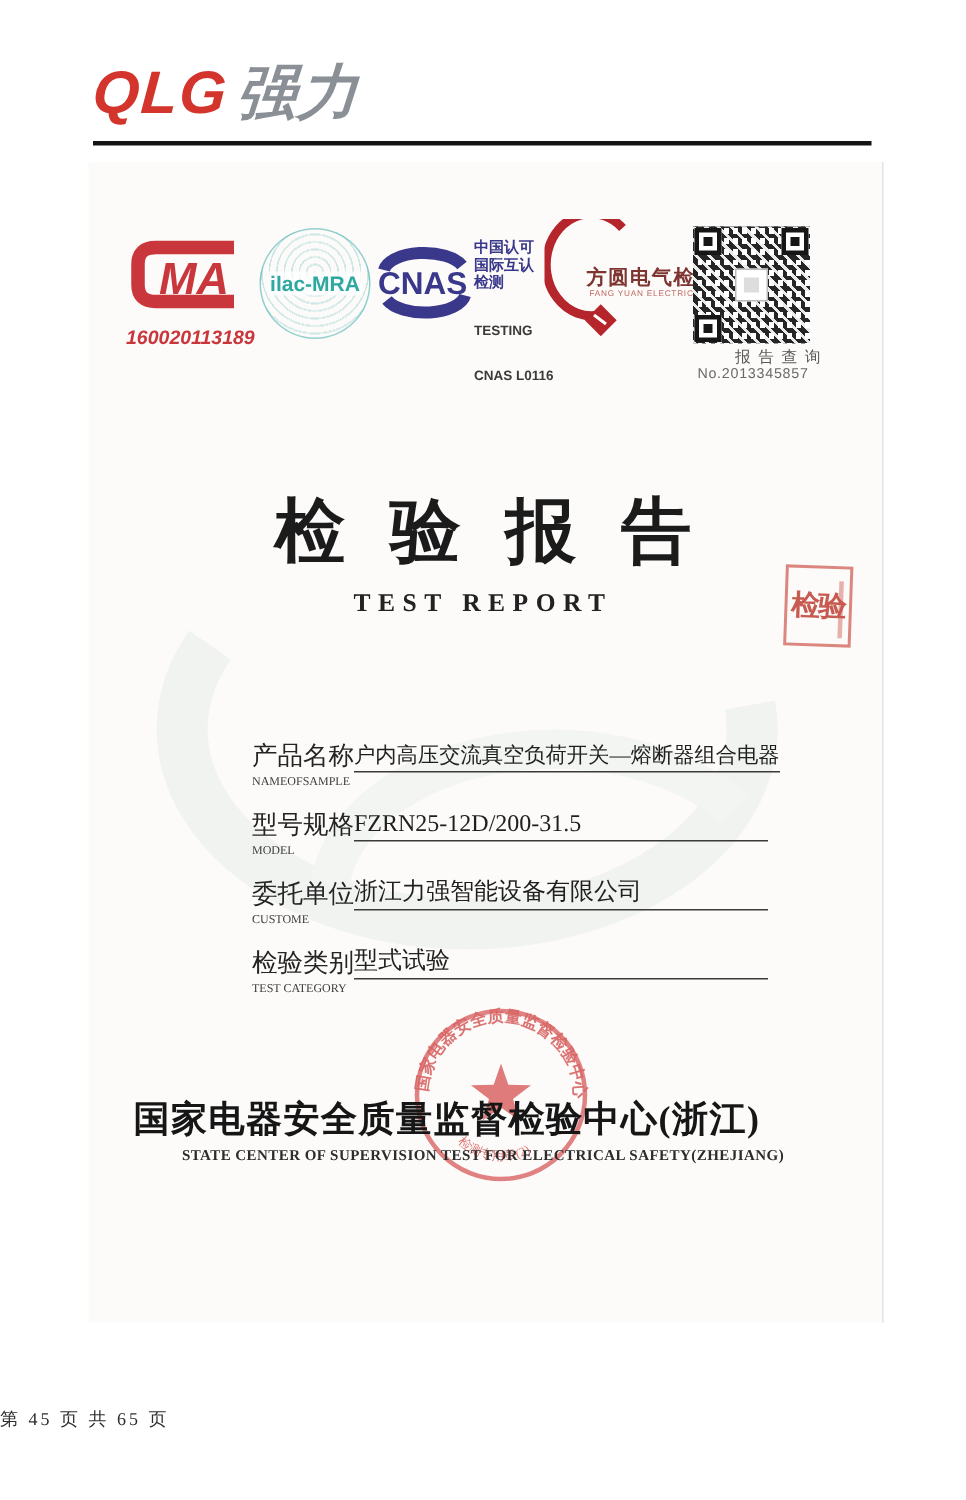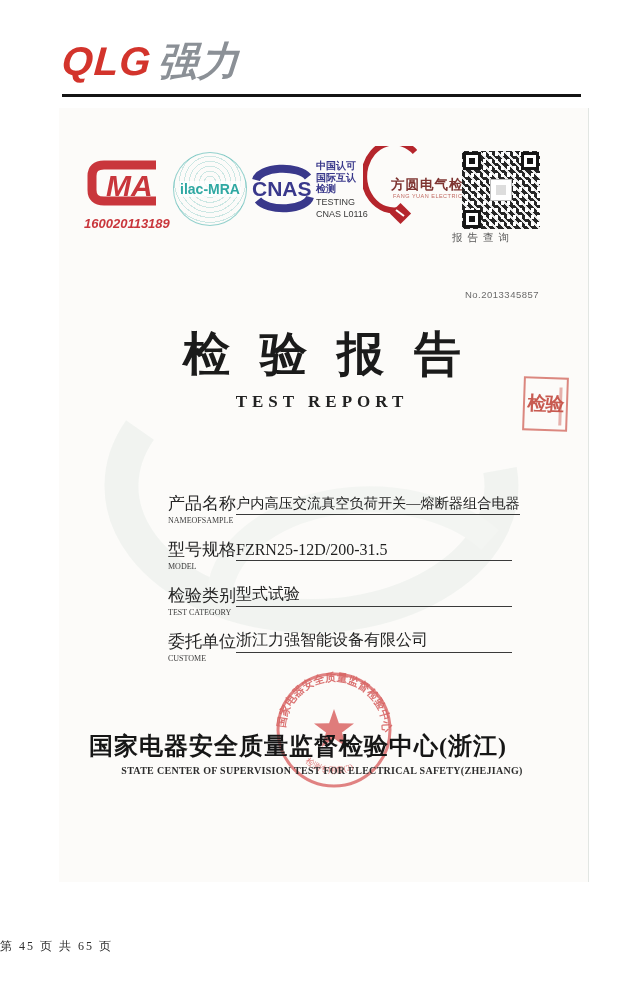--- a/index.html
+++ b/index.html
@@ -31,43 +31,43 @@
   .ilac { position:absolute; left:173px; top:152px; width:74px; height:74px; border-radius:50%;
           border:1px solid rgba(62,175,170,.55);
           background:repeating-radial-gradient(circle at 50% 40%, rgba(80,180,175,.28) 0 1px, transparent 1px 5px);
           display:flex; align-items:center; justify-content:center; }
   .ilac span { background:rgba(255,255,255,.75); color:#2fa8a2; font-family:"Liberation Sans",sans-serif;
                font-weight:bold; font-size:14px; padding:0 1px; }
   .cnas { position:absolute; left:250px; top:164px; }
   .cnas-txt { position:absolute; left:316px; top:160px; line-height:1.15;
               font-family:"Liberation Sans",sans-serif; }
   .cnas-txt .cnl { display:block; color:#39388b; font-size:10px; font-weight:bold; }
-  .cnas-txt .en1 { display:block; color:#3a3a3a; font-size:9px; font-weight:normal; margin-top:2px; }
+  .cnas-txt .en1 { display:block; color:#3a3a3a; font-size:9px; font-weight:bold; margin-top:20px; }
   .fy { position:absolute; left:363px; top:146px; width:115px; height:92px; }
   .fy .fname { position:absolute; left:28px; top:30px; color:#7e3431; font-weight:bold;
                font-size:13.5px; letter-spacing:1px; white-space:nowrap; }
   .fy .fsub  { position:absolute; left:30px; top:47px; color:#c06a62; font-size:5.5px;
                letter-spacing:.5px; white-space:nowrap; font-family:"Liberation Sans",sans-serif; }
   
   .qr { position:absolute; left:462px; top:151px; width:78px; height:78px; background:#fff; }
   .qr .noise { position:absolute; inset:0;
     background-image:
       repeating-linear-gradient(45deg, rgba(255,255,255,.9) 0 2px, transparent 2px 6px),
       repeating-linear-gradient(90deg, #262626 0 3px, transparent 3px 6px),
       repeating-linear-gradient(0deg, #262626 0 3px, transparent 3px 7px); }
   .finder { position:absolute; width:18px; height:18px; border:3px solid #161616; background:#fff; }
   .finder::after { content:""; position:absolute; left:3px; top:3px; width:6px; height:6px; background:#161616; }
   .f-tl { left:1px; top:1px; } .f-tr { right:1px; top:1px; } .f-bl { left:1px; bottom:1px; }
   .qr-core { position:absolute; left:28px; top:28px; width:22px; height:22px; background:#fff;
              border:1px solid #bbb; display:flex; align-items:center; justify-content:center; }
   .qr-core i { width:10px; height:10px; background:#ddd; display:block; }
-  .qr-cap { position:absolute; left:452px; top:231px; width:100px; text-align:left;
+  .qr-cap { position:absolute; left:452px; top:231px; width:100px; text-align:right;
             color:#5a5a5a; font-size:10.5px; letter-spacing:5px; white-space:nowrap; }
   .qr-no  { position:absolute; left:452px; top:244px; width:100px; text-align:center;
-            color:#6a6a6a; font-size:9.5px; letter-spacing:.5px; font-family:"Liberation Sans",sans-serif;margin-top:45px; }
+            color:#6a6a6a; font-size:9.5px; letter-spacing:.5px; font-family:"Liberation Sans",sans-serif; }
 
   
   .title-cn { position:absolute; left:0; top:323px; width:644px; text-align:center;
               font-size:47px; font-weight:bold; color:#1b1b1b; letter-spacing:30px;
               text-indent:30px; white-space:nowrap; }
   .title-en { position:absolute; left:0; top:392px; width:644px; text-align:center;
               font-size:17px; font-weight:bold; color:#222; letter-spacing:5px; }
   .side-stamp { position:absolute; left:523px; top:377px; width:45px; height:54px;
                 border:2.5px solid rgba(205,85,75,.7); transform:rotate(2deg);
                 display:flex; align-items:center; justify-content:center;
@@ -183,31 +183,31 @@
     </div>
     <div class="frow">
       <div class="fline">
         <span class="flabel">型号规格</span>
         <span class="fvalue">FZRN25-12D/200-31.5</span>
       </div>
       <div class="fsublabel">MODEL</div>
     </div>
     <div class="frow">
       <div class="fline">
+        <span class="flabel">委托单位</span>
+        <span class="fvalue">浙江力强智能设备有限公司</span>
+      </div>
+      <div class="fsublabel">CUSTOME</div>
+    </div>
+    <div class="frow">
+      <div class="fline">
         <span class="flabel">检验类别</span>
         <span class="fvalue">型式试验</span>
       </div>
       <div class="fsublabel">TEST CATEGORY</div>
-    </div>
-    <div class="frow">
-      <div class="fline">
-        <span class="flabel">委托单位</span>
-        <span class="fvalue">浙江力强智能设备有限公司</span>
-      </div>
-      <div class="fsublabel">CUSTOME</div>
     </div>
   </div>
 
   <svg class="round-stamp" width="132" height="132" viewBox="0 0 132 132">
     <defs>
       <path id="ringTop" d="M17,66 A49,49 0 0 1 115,66" fill="none"></path>
       <path id="ringBottom" d="M30,88 A41,41 0 0 0 102,88" fill="none"></path>
     </defs>
     <circle cx="66" cy="66" r="56" fill="none" stroke="#d65555" stroke-width="3" opacity=".85"></circle>
     <polygon points="66,45 70.9,59.2 86,59.5 74,68.6 78.3,83 66,74.4 53.7,83 58,68.6 46,59.5 61.1,59.2" fill="#d65555" opacity=".9"></polygon>

